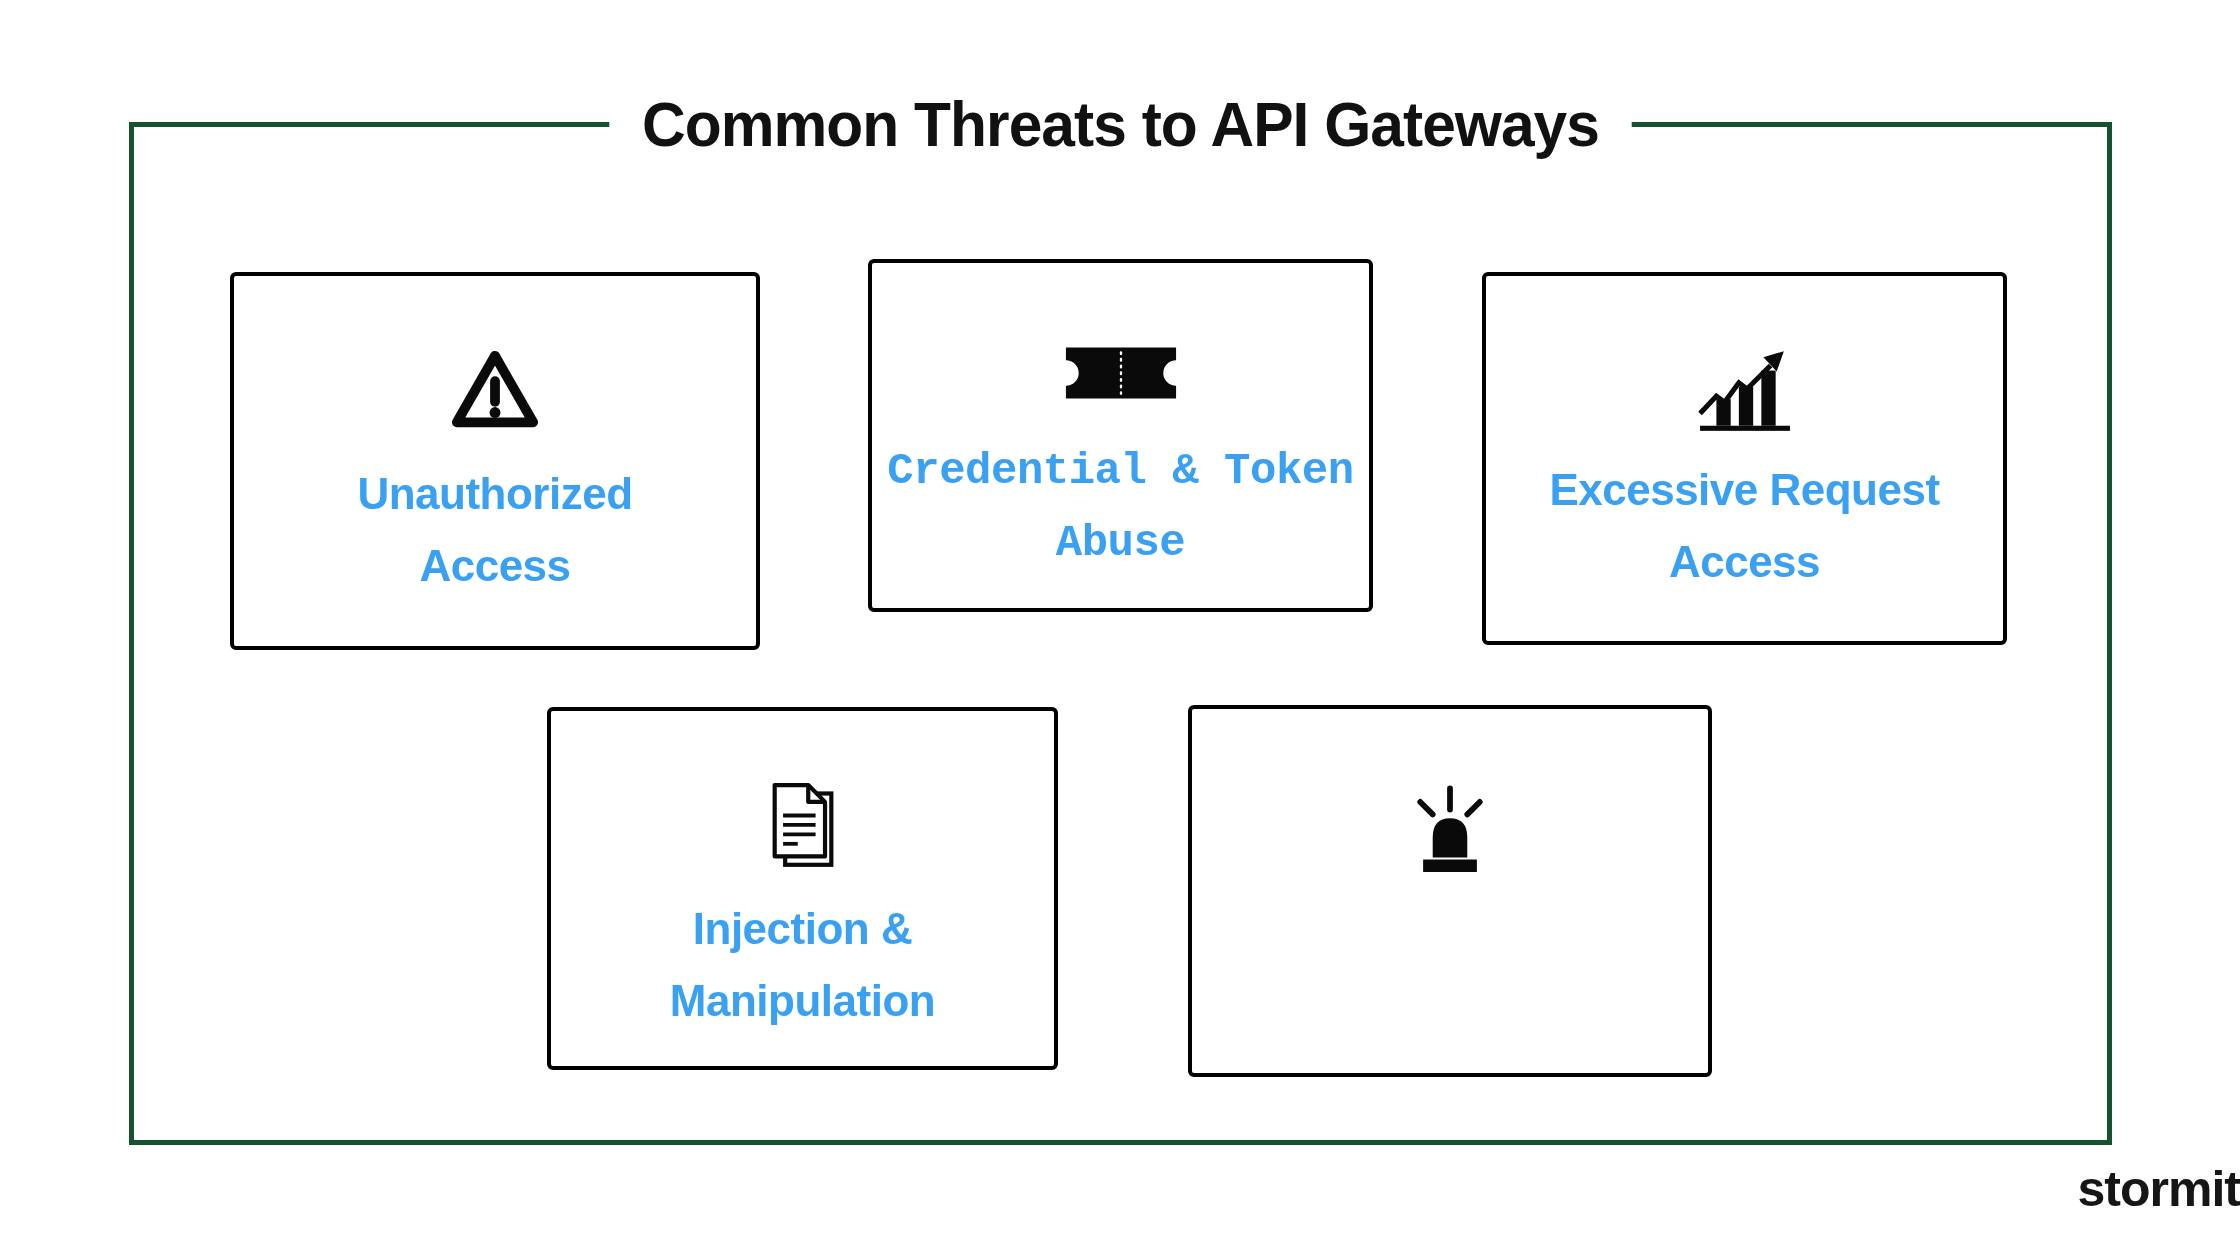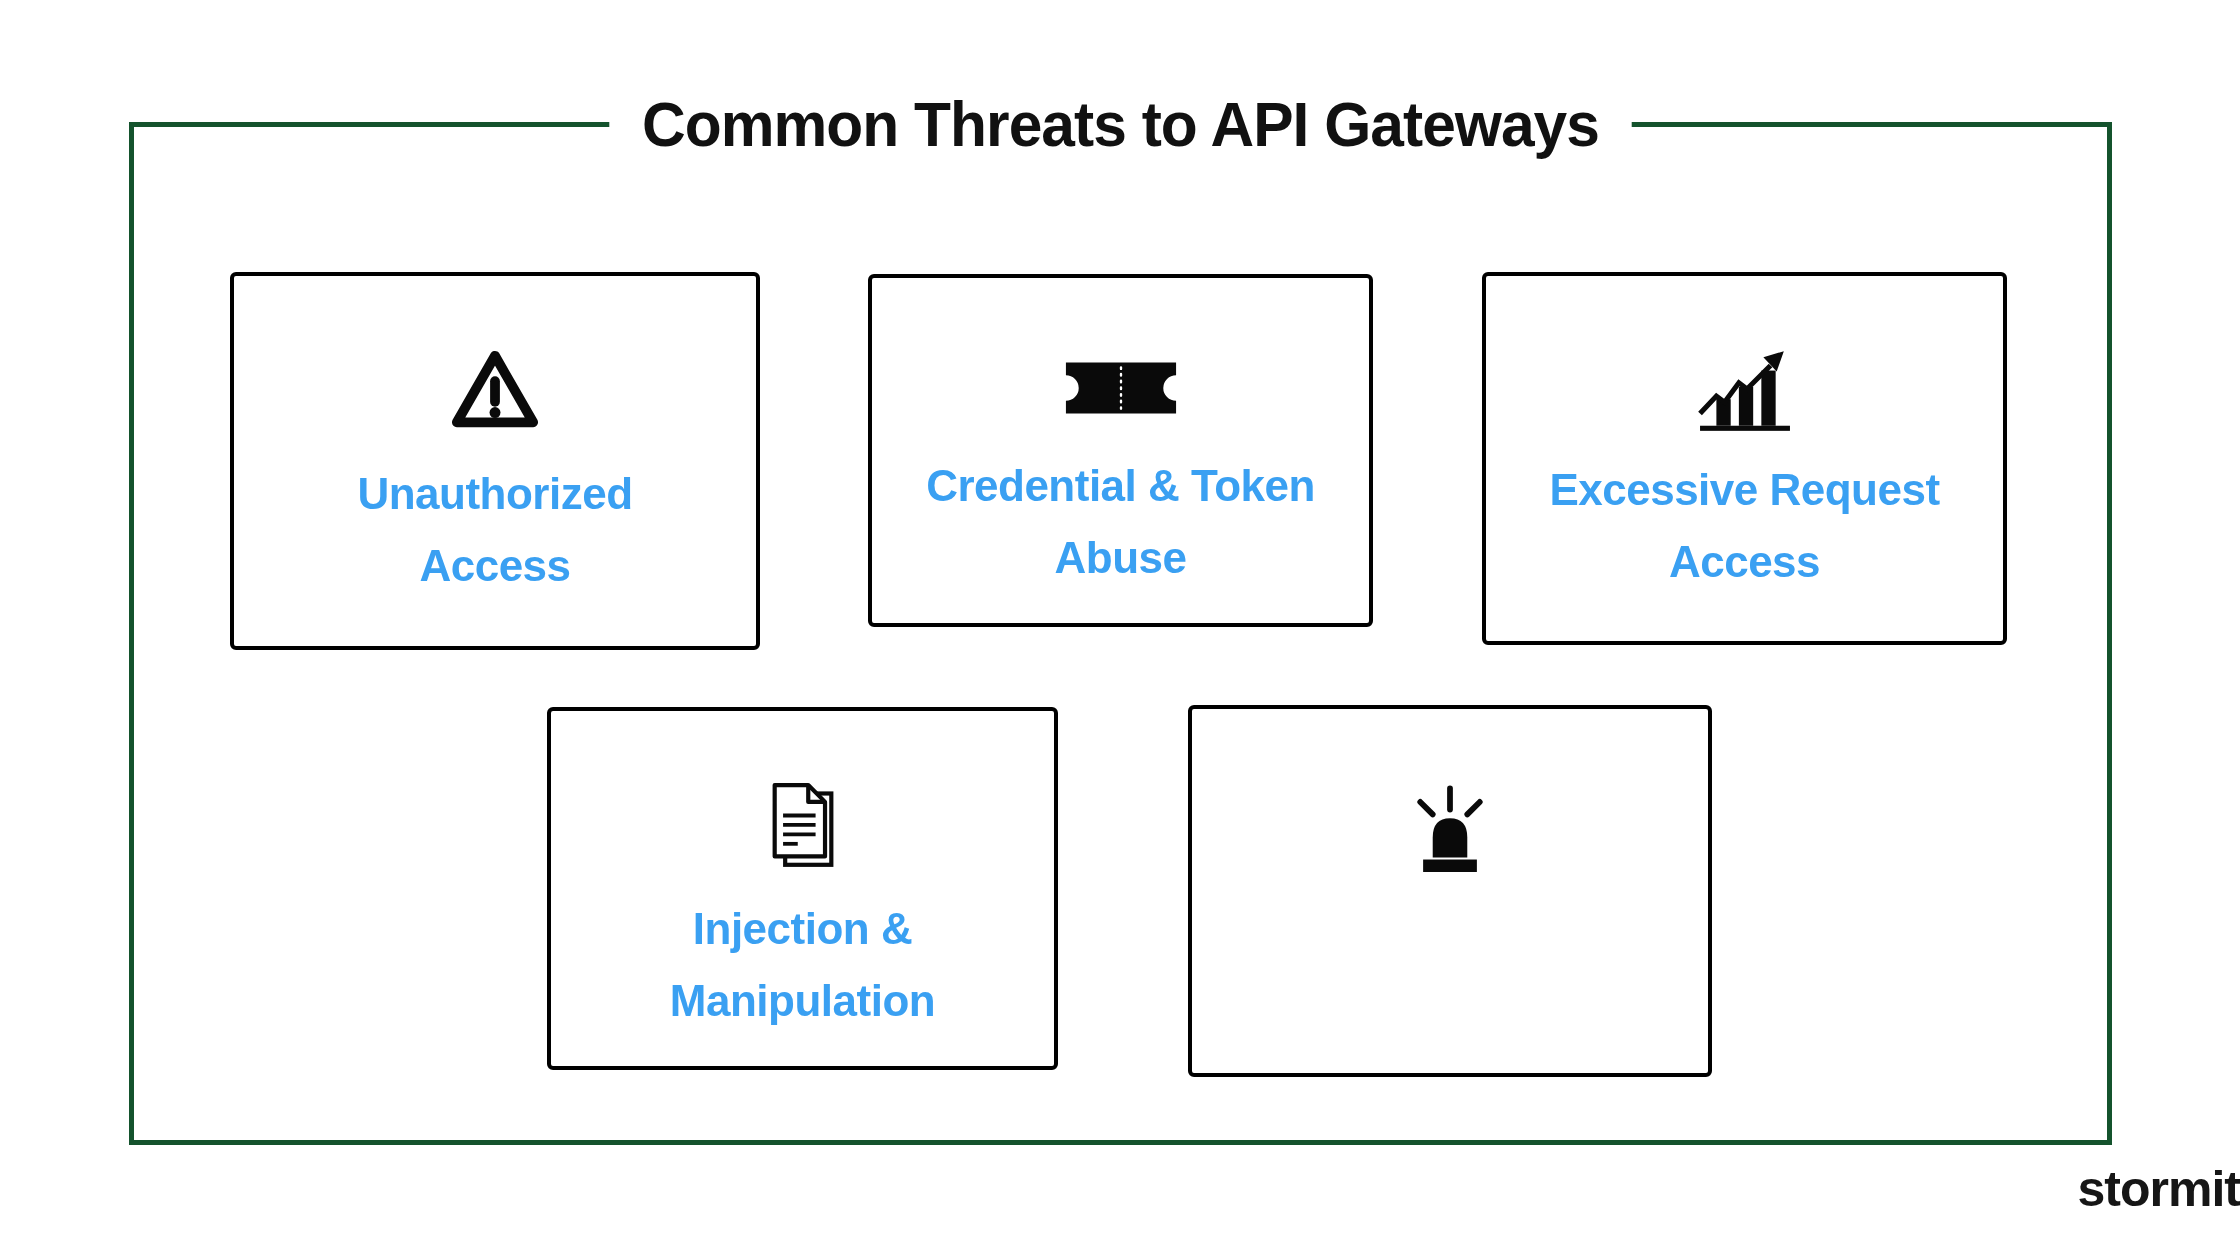--- a/index.html
+++ b/index.html
@@ -58,21 +58,21 @@
     left: 0; right: 0;
     text-align: center;
     font-weight: bold;
     font-size: 44px;
     line-height: 72px;
     letter-spacing: -0.5px;
     color: #3aa0f2;
     white-space: nowrap;
   }
   #card-1 { left: 230px;  top: 272px; width: 530px; height: 378px; }
-  #card-2 { left: 868px;  top: 274px; width: 505px; height: 353px; }
+  #card-2 { left: 868px;  top: 259px; width: 505px; height: 353px; font-family: Liberation Mono, monospace; }
   #card-3 { left: 1482px; top: 272px; width: 525px; height: 373px; }
   #card-4 { left: 547px;  top: 707px; width: 511px; height: 363px; }
   #card-5 { left: 1188px; top: 705px; width: 524px; height: 372px; }
   #card-1 .card-label { top: 182px; }
   #card-2 .card-label { top: 172px; }
   #card-3 .card-label { top: 178px; }
   #card-4 .card-label { top: 182px; }
   #card-5 .card-label { top: 180px; }
   #card-2 .card-icon  { top: 50px; }
   

